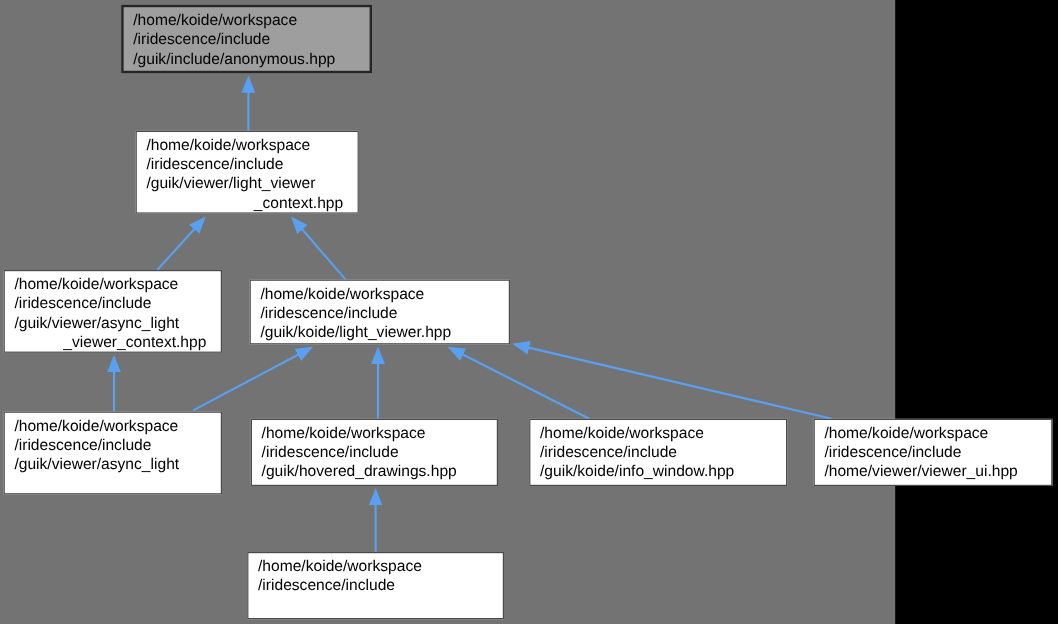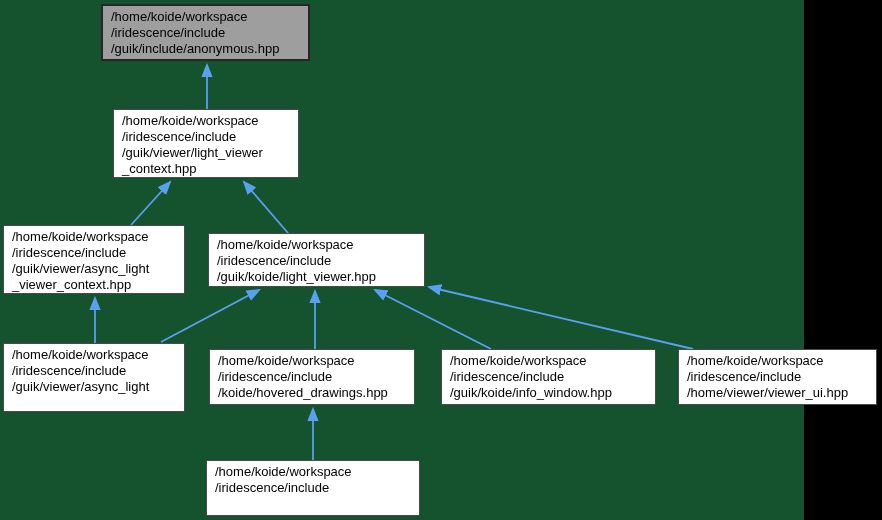--- a/index.html
+++ b/index.html
@@ -6,23 +6,23 @@
     margin: 0;
     padding: 0;
     background: #000000;
     width: 882px;
     height: 520px;
     overflow: hidden;
     font-family: "Liberation Sans", "DejaVu Sans", sans-serif;
   }
   .graph {
     position: relative;
-    width: 804px;
+    width: 746px;
     height: 520px;
-    background: #14532d;
+    background: #737373;
   }
   .edges {
     position: absolute;
     left: 0;
     top: 0;
     width: 882px;
     height: 520px;
     pointer-events: none;
   }
   .edge {
@@ -40,21 +40,21 @@
     line-height: 16px;
     padding: 3px 4px 2px 8px;
     text-align: left;
     white-space: nowrap;
   }
   .node.highlight {
     background: #9e9e9e;
     border: 2px solid #262626;
   }
   .node .line { display: block; }
-  .node .line.cont { text-align: left; padding-right: 8px; }
+  .node .line.cont { text-align: right; padding-right: 8px; }
 
   
   .n-anonymous            { left: 101px; top: 4px;   width: 209px; height: 57px; }
   .n-light-viewer-context { left: 113px; top: 109px; width: 186px; height: 69px; }
   .n-async-lv-context     { left: 3px;   top: 225px; width: 182px; height: 69px; }
   .n-light-viewer         { left: 208px; top: 233px; width: 217px; height: 54px; }
   .n-async-lv             { left: 3px;   top: 343px; width: 182px; height: 69px; }
   .n-hovered-drawings     { left: 209px; top: 349px; width: 206px; height: 56px; }
   .n-info-window          { left: 441px; top: 349px; width: 215px; height: 56px; }
   .n-viewer-ui            { left: 678px; top: 349px; width: 199px; height: 56px; }
@@ -110,21 +110,21 @@
 
   <div class="node n-async-lv">
     <span class="line">/home/koide/workspace</span>
     <span class="line">/iridescence/include</span>
     <span class="line">/guik/viewer/async_light</span>
   </div>
 
   <div class="node n-hovered-drawings">
     <span class="line">/home/koide/workspace</span>
     <span class="line">/iridescence/include</span>
-    <span class="line">/koide/hovered_drawings.hpp</span>
+    <span class="line">/guik/hovered_drawings.hpp</span>
   </div>
 
   <div class="node n-info-window">
     <span class="line">/home/koide/workspace</span>
     <span class="line">/iridescence/include</span>
     <span class="line">/guik/koide/info_window.hpp</span>
   </div>
 
   <div class="node n-viewer-ui">
     <span class="line">/home/koide/workspace</span>

